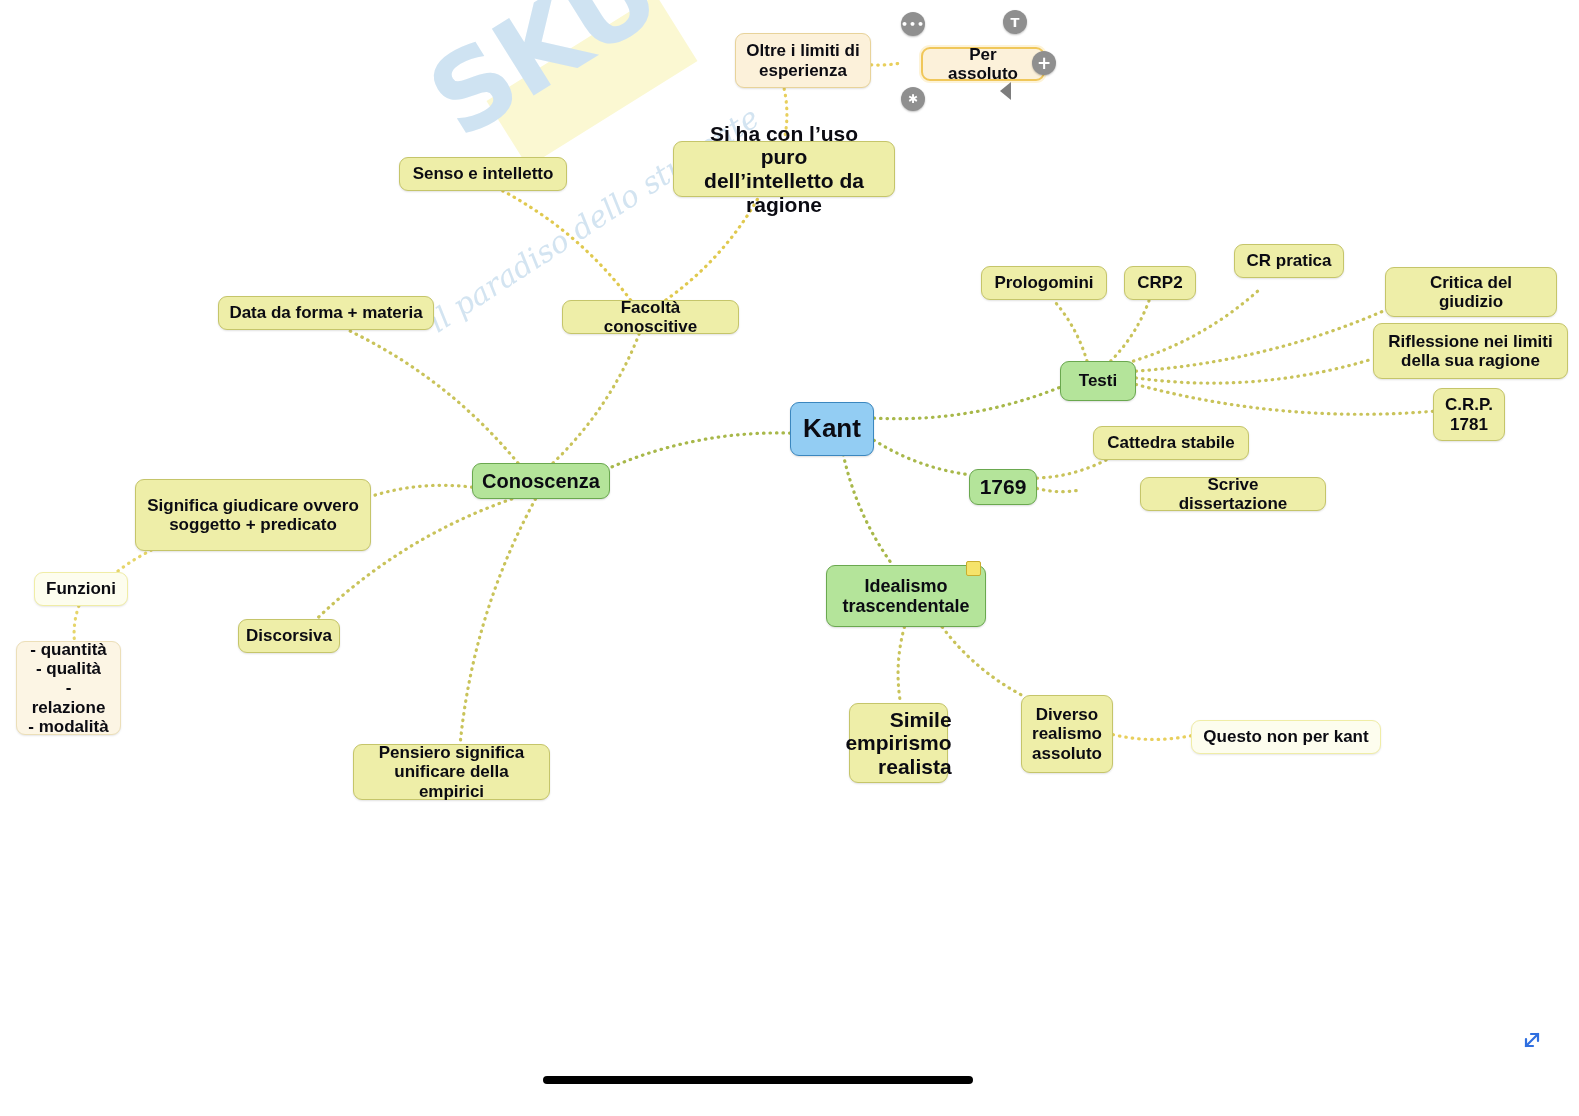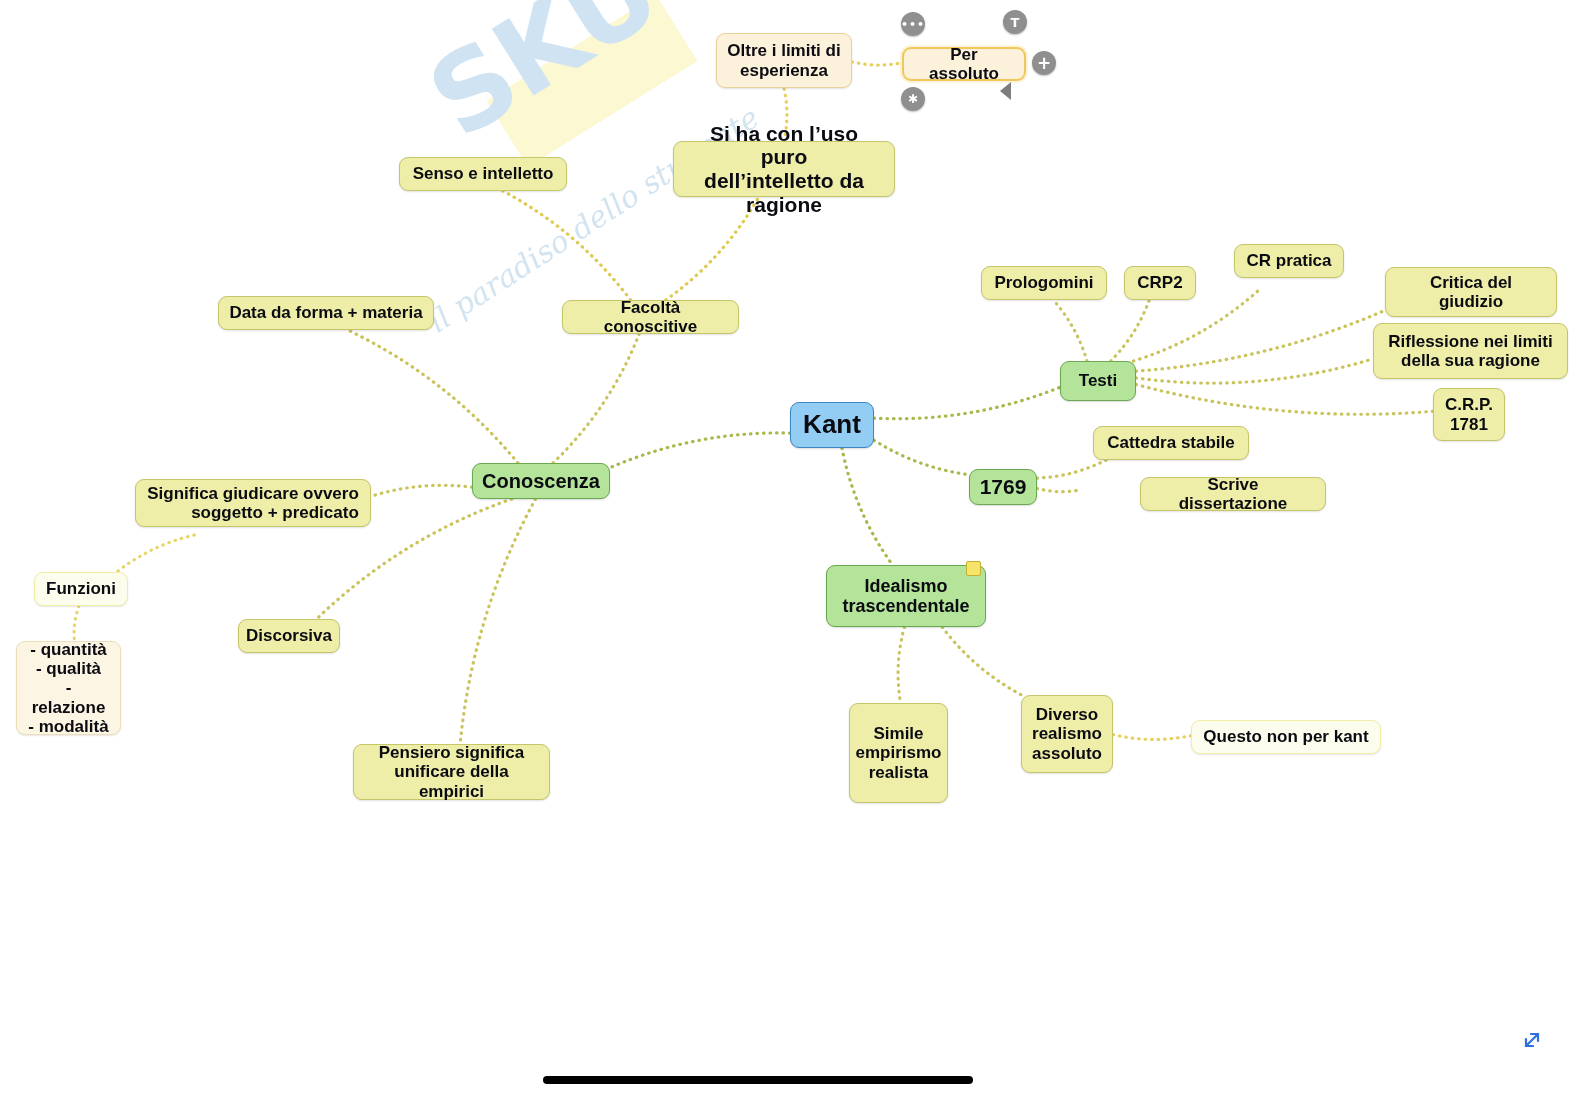--- a/index.html
+++ b/index.html
@@ -103,20 +103,21 @@
   }
   .n-blue {
     background: #93cdf3;
     border: 1.5px solid #3b87bf;
     box-shadow: 0 1px 2px rgba(0,0,0,0.14);
   }
   .n-cream {
     background: #fcf1da;
     border: 1.5px solid #e8d39a;
     box-shadow: 0 1px 2px rgba(0,0,0,0.12);
+    margin-left: 19px;
   }
   .n-lightcream {
     background: #fdfdee;
     border: 1.5px solid #f0eda6;
     box-shadow: 0 1px 2px rgba(0,0,0,0.10);
   }
   .n-palecream {
     background: #fcf5e4;
     border: 1.5px solid #ecdfb8;
     box-shadow: 0 1px 2px rgba(0,0,0,0.10);
@@ -216,32 +217,32 @@
       <path d="M 1113 734.6301369863014 Q 1151.8824657534246 743.7443835616439 1191 735.6986301369863" fill="none" stroke="#e8cf5c" stroke-width="3.2" stroke-linecap="round" stroke-dasharray="0.5 6"></path>
     </svg>
 
   <div class="watermark">
     <div class="wm-hl"></div>
     <div class="wm-main">SKUOLA.net</div>
     <div class="wm-sub">il paradiso dello studente</div>
   </div>
 
   <div id="node-layer">
-      <div class="node n-blue" style="left: 790px; top: 402px; width: 84px; height: 46px; font-size: 26px;">Kant</div>
+      <div class="node n-blue" style="left: 790px; top: 402px; width: 84px; height: 54px; font-size: 26px;">Kant</div>
       <div class="node n-green" style="left: 472px; top: 463px; width: 138px; height: 36px; font-size: 20px;">Conoscenza</div>
       <div class="node n-green" style="left: 1060px; top: 361px; width: 76px; height: 40px; font-size: 17px;">Testi</div>
       <div class="node n-green" style="left: 969px; top: 469px; width: 68px; height: 36px; font-size: 21px;">1769</div>
       <div class="node n-green" style="left: 826px; top: 565px; width: 160px; height: 62px; font-size: 18px;">Idealismo
 trascendentale<div class="note-badge"></div></div>
       <div class="node n-yellow" style="left: 399px; top: 157px; width: 168px; height: 34px; font-size: 17px;">Senso e intelletto</div>
       <div class="node n-yellow" style="left: 673px; top: 141px; width: 222px; height: 56px; font-size: 21px;">Si ha con l’uso puro
 dell’intelletto da ragione</div>
       <div class="node n-yellow" style="left: 562px; top: 300px; width: 177px; height: 34px; font-size: 17px;">Facoltà conoscitive</div>
       <div class="node n-yellow" style="left: 218px; top: 296px; width: 216px; height: 34px; font-size: 17px;">Data da forma + materia</div>
-      <div class="node n-yellow" style="left: 135px; top: 479px; width: 236px; height: 48px; font-size: 17px; text-align: right;">Significa giudicare ovvero
+      <div class="node n-yellow" style="left: 135px; top: 479px; width: 236px; height: 72px; font-size: 17px;">Significa giudicare ovvero
 soggetto + predicato</div>
       <div class="node n-yellow" style="left: 238px; top: 619px; width: 102px; height: 34px; font-size: 17px;">Discorsiva</div>
       <div class="node n-yellow" style="left: 353px; top: 744px; width: 197px; height: 56px; font-size: 17px;">Pensiero significa
 unificare della empirici</div>
       <div class="node n-lightcream" style="left: 34px; top: 572px; width: 94px; height: 34px; font-size: 17px;">Funzioni</div>
       <div class="node n-palecream" style="left: 16px; top: 641px; width: 105px; height: 94px; font-size: 17px;">- quantità
 - qualità
 - relazione
 - modalità</div>
       <div class="node n-cream" style="left: 716px; top: 33px; width: 136px; height: 55px; font-size: 17px;">Oltre i limiti di
@@ -250,21 +251,21 @@
       <div class="node n-yellow" style="left: 981px; top: 266px; width: 126px; height: 34px; font-size: 17px;">Prologomini</div>
       <div class="node n-yellow" style="left: 1124px; top: 266px; width: 72px; height: 34px; font-size: 17px;">CRP2</div>
       <div class="node n-yellow" style="left: 1234px; top: 244px; width: 110px; height: 34px; font-size: 17px;">CR pratica</div>
       <div class="node n-yellow" style="left: 1385px; top: 267px; width: 172px; height: 50px; font-size: 17px;">Critica del giudizio</div>
       <div class="node n-yellow" style="left: 1373px; top: 323px; width: 195px; height: 56px; font-size: 17px;">Riflessione nei limiti
 della sua ragione</div>
       <div class="node n-yellow" style="left: 1433px; top: 388px; width: 72px; height: 53px; font-size: 17px;">C.R.P.
 1781</div>
       <div class="node n-yellow" style="left: 1093px; top: 426px; width: 156px; height: 34px; font-size: 17px;">Cattedra stabile</div>
       <div class="node n-yellow" style="left: 1140px; top: 477px; width: 186px; height: 34px; font-size: 17px;">Scrive dissertazione</div>
-      <div class="node n-yellow" style="left: 849px; top: 703px; width: 99px; height: 100px; font-size: 17px;">Simile
+      <div class="node n-yellow" style="left: 849px; top: 703px; width: 99px; height: 80px; font-size: 21px; text-align: right;">Simile
 empirismo
 realista</div>
       <div class="node n-yellow" style="left: 1021px; top: 695px; width: 92px; height: 78px; font-size: 17px;">Diverso
 realismo
 assoluto</div>
       <div class="node n-lightcream" style="left: 1191px; top: 720px; width: 190px; height: 34px; font-size: 17px;">Questo non per kant</div>
     </div>
 
   <div id="tool-layer">
       <div class="tool-icon" style="font-size: 11px; letter-spacing: 1px; left: 901px; top: 12px;">•••</div>

